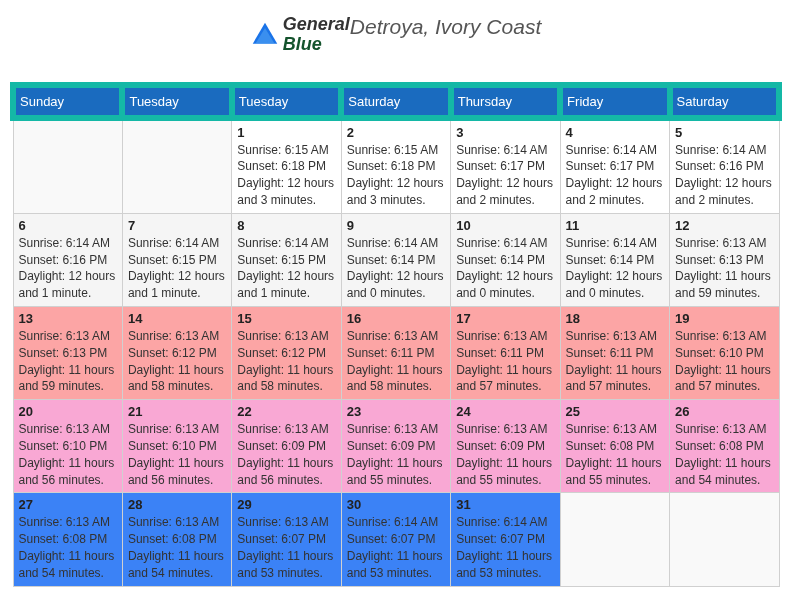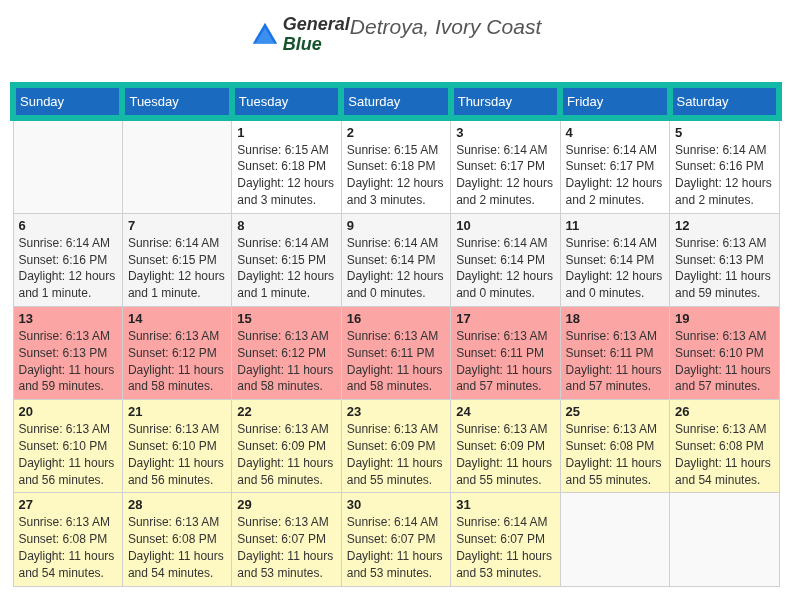--- a/index.html
+++ b/index.html
@@ -231,21 +231,21 @@
 Sunset: 6:11 PM
 Daylight: 11 hours and 57 minutes.</div>
         </td>
         <td>
           <span class="day-number">19</span>
           <div class="day-info" style="white-space: pre-line;">Sunrise: 6:13 AM
 Sunset: 6:10 PM
 Daylight: 11 hours and 57 minutes.</div>
         </td>
       </tr>
-      <tr style="background: #fef9c3; margin-top: 31px;">
+      <tr style="background: #f9a8d4; margin-top: 31px;">
         <td>
           <span class="day-number">20</span>
           <div class="day-info" style="white-space: pre-line;">Sunrise: 6:13 AM
 Sunset: 6:10 PM
 Daylight: 11 hours and 56 minutes.</div>
         </td>
         <td>
           <span class="day-number">21</span>
           <div class="day-info" style="white-space: pre-line;">Sunrise: 6:13 AM
 Sunset: 6:10 PM
@@ -275,21 +275,21 @@
 Sunset: 6:08 PM
 Daylight: 11 hours and 55 minutes.</div>
         </td>
         <td>
           <span class="day-number">26</span>
           <div class="day-info" style="white-space: pre-line;">Sunrise: 6:13 AM
 Sunset: 6:08 PM
 Daylight: 11 hours and 54 minutes.</div>
         </td>
       </tr>
-      <tr style="background: #fef9c3; border-radius: 20px;">
+      <tr style="background: #3b82f6; border-radius: 20px;">
         <td>
           <span class="day-number">27</span>
           <div class="day-info" style="white-space: pre-line;">Sunrise: 6:13 AM
 Sunset: 6:08 PM
 Daylight: 11 hours and 54 minutes.</div>
         </td>
         <td>
           <span class="day-number">28</span>
           <div class="day-info" style="white-space: pre-line;">Sunrise: 6:13 AM
 Sunset: 6:08 PM

